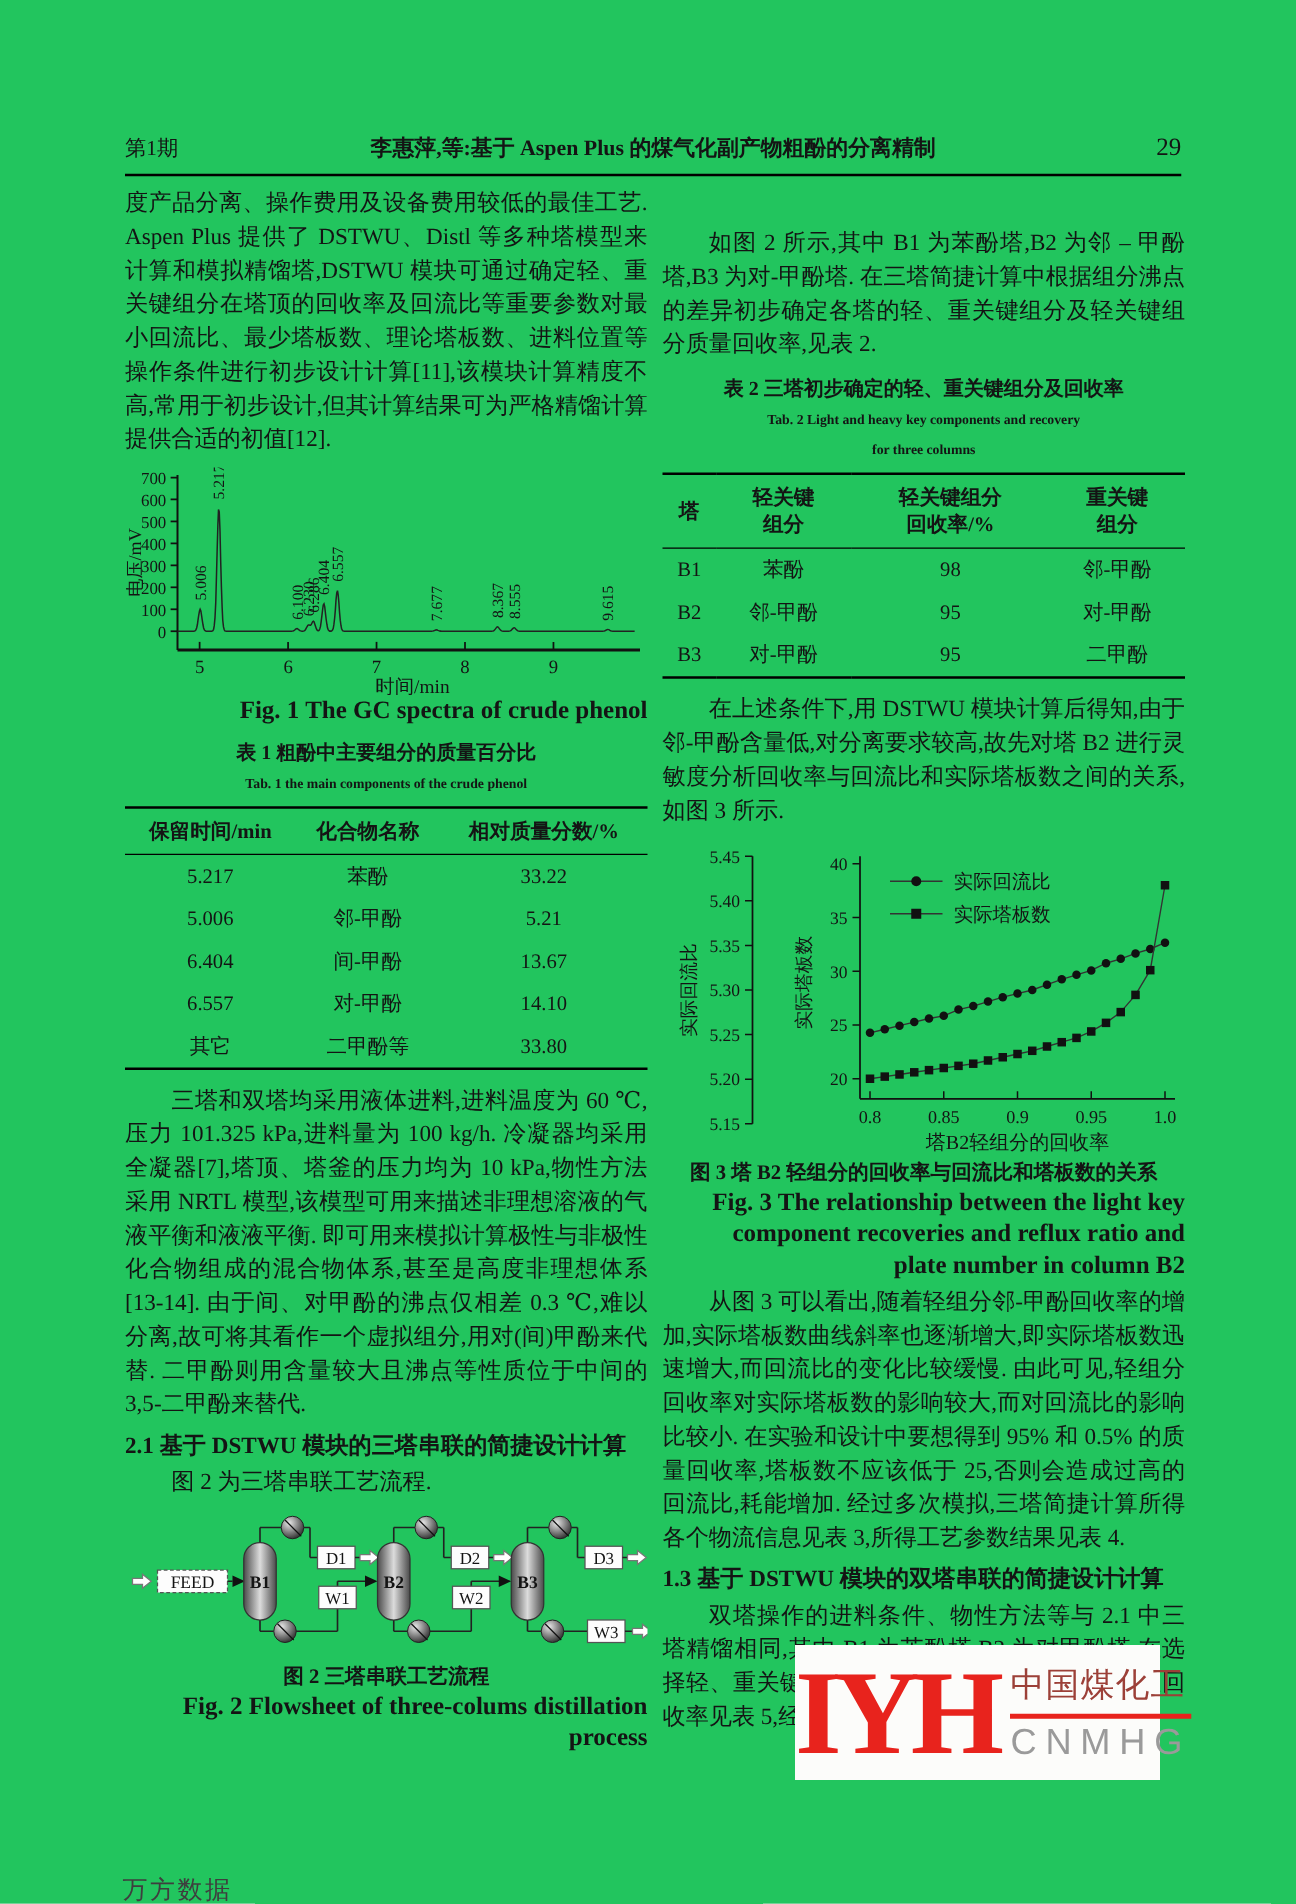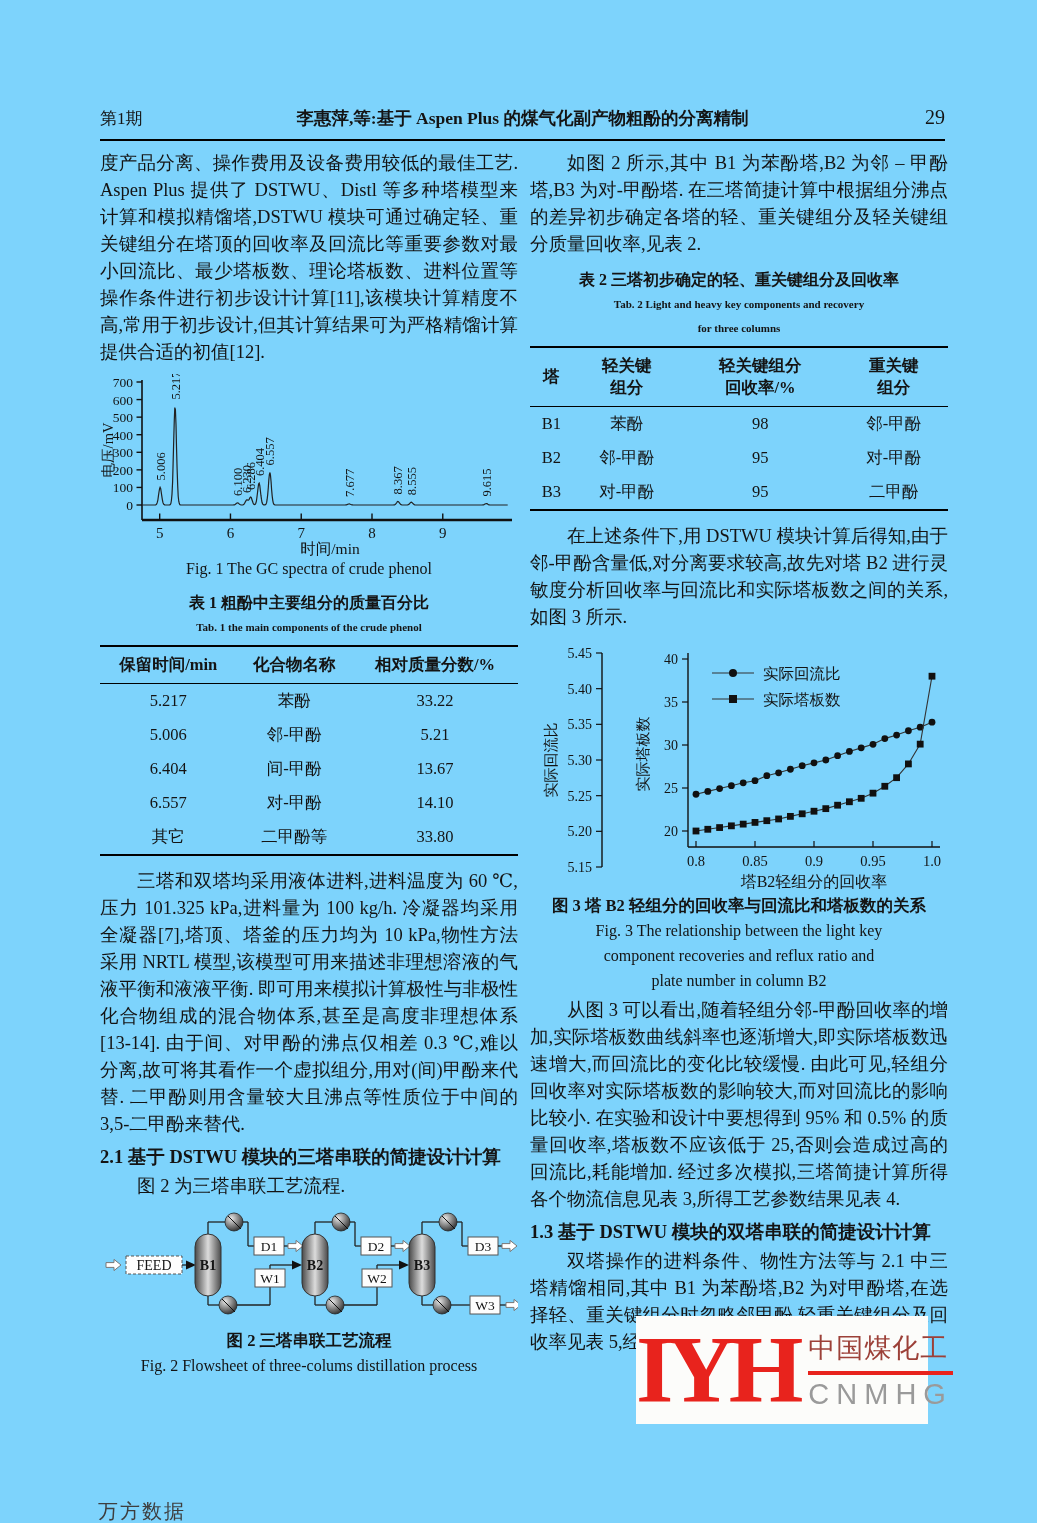--- a/index.html
+++ b/index.html
@@ -1,31 +1,31 @@
 <!DOCTYPE html>
 <html><head>
 <meta charset="utf-8">
 <style>
   html,body{margin:0;padding:0;background:#e9e9e9;}
-  .page{position:relative;width:1037px;height:1523px;background:#7dd3fc;
+  .page{position:relative;width:1037px;height:1523px;background:#22c55e;
         font-family:"Liberation Serif","DejaVu Serif",serif;color:#141414;overflow:hidden;}
   .header{position:absolute;left:100px;top:106px;width:845px;display:flex;align-items:baseline;
           border-bottom:2.5px solid #000;padding-bottom:9px;}
   .hdr-issue{width:130px;font-size:17px;}
   .hdr-title{flex:1;text-align:center;font-size:17.5px;font-weight:bold;}
   .hdr-page{width:130px;text-align:right;font-size:20px;}
   .col{position:absolute;top:150px;width:418px;font-size:18.5px;line-height:27px;text-align:justify;}
   .col-left{left:100px;}
-  .col-right{left:530px;}
+  .col-right{left:530px;margin-top:32px;}
   .para{margin:0 0 0 0;}
   .indent{text-indent:2em;}
   .sec-head{font-weight:bold;margin:6px 0 2px 0;}
   .fig-block{margin:8px 0 4px 0;}
   .fig-cap-zh{text-align:center;font-weight:bold;font-size:16.5px;line-height:25px;margin-top:2px;}
-  .fig-cap-en{text-align:center;font-weight:normal;font-size:16px;line-height:25px;white-space:pre-line;}
+  .fig-cap-en{text-align:right;font-weight:bold;font-size:20px;line-height:25px;white-space:pre-line;}
   .tbl-block{margin:10px 0 12px 0;}
   .tbl-title-zh{text-align:center;font-weight:bold;font-size:16px;line-height:24px;}
   .tbl-title-en{text-align:center;font-weight:bold;font-size:11px;line-height:24px;white-space:pre-line;margin-bottom:6px;}
   table.paper{width:100%;border-collapse:collapse;border-top:2.5px solid #000;border-bottom:2.5px solid #000;
               font-size:16.5px;}
   table.paper th{border-bottom:1.5px solid #000;font-weight:bold;padding:7px 2px;text-align:center;white-space:pre-line;line-height:22px;}
   table.paper td{padding:6px 2px;text-align:center;line-height:22px;}
   svg{display:block;}
   svg text{font-family:"Liberation Serif","DejaVu Serif",serif;fill:#141414;}
   .watermark{position:absolute;left:636px;top:1316px;width:292px;height:108px;background:#fcfcfa;

